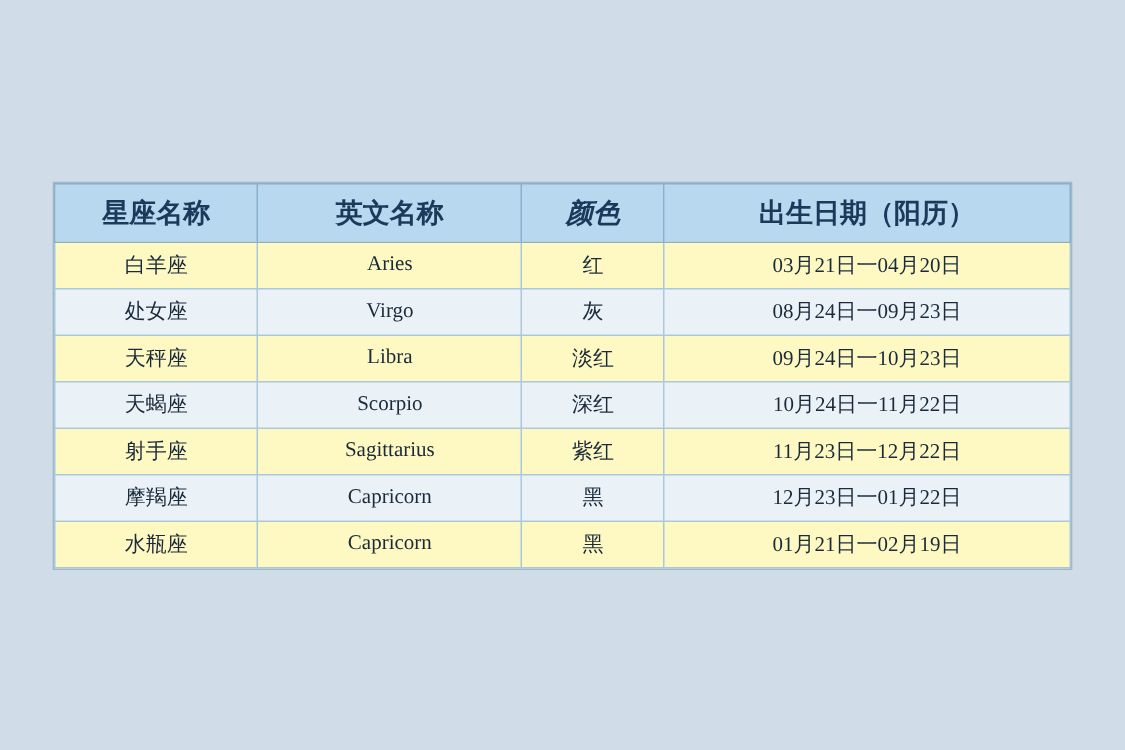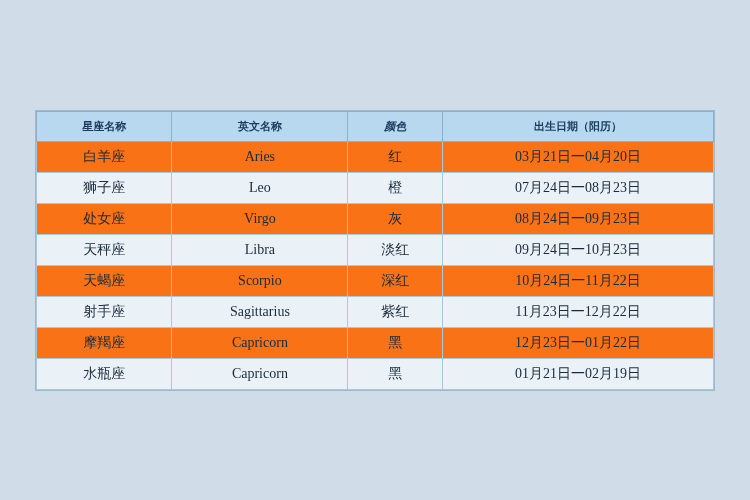--- a/index.html
+++ b/index.html
@@ -20,27 +20,27 @@
     table {
       width: 100%;
       border-collapse: collapse;
     }
     thead tr {
       background-color: #b8d8f0;
     }
     thead th {
       border: 1px solid #8ab0cc;
       padding: 7px 22px;
-      font-size: 11px;
+      font-size: 18px;
       font-weight: bold;
       color: #1a3a5c;
       text-align: center;
     }
     tbody tr {
-      background-color: #f97316;
+      background-color: #fef9c3;
     }
     tbody tr:nth-child(even) {
       background-color: #eaf2f8;
     }
     tbody td {
       border: 1px solid #a8c8dc;
       padding: 6px 10px;
       font-size: 14px;
       color: #1a2a3a;
       text-align: center;
@@ -62,26 +62,20 @@
         <th class="col-color">颜色</th>
         <th class="col-date">出生日期（阳历）</th>
       </tr>
     </thead>
     <tbody id="table-body">
     <tr>
           <td>白羊座</td>
           <td>Aries</td>
           <td>红</td>
           <td>03月21日一04月20日</td>
-        </tr>
-        <tr>
-          <td>狮子座</td>
-          <td>Leo</td>
-          <td>橙</td>
-          <td>07月24日一08月23日</td>
         </tr>
         <tr>
           <td>处女座</td>
           <td>Virgo</td>
           <td>灰</td>
           <td>08月24日一09月23日</td>
         </tr>
         <tr>
           <td>天秤座</td>
           <td>Libra</td>

